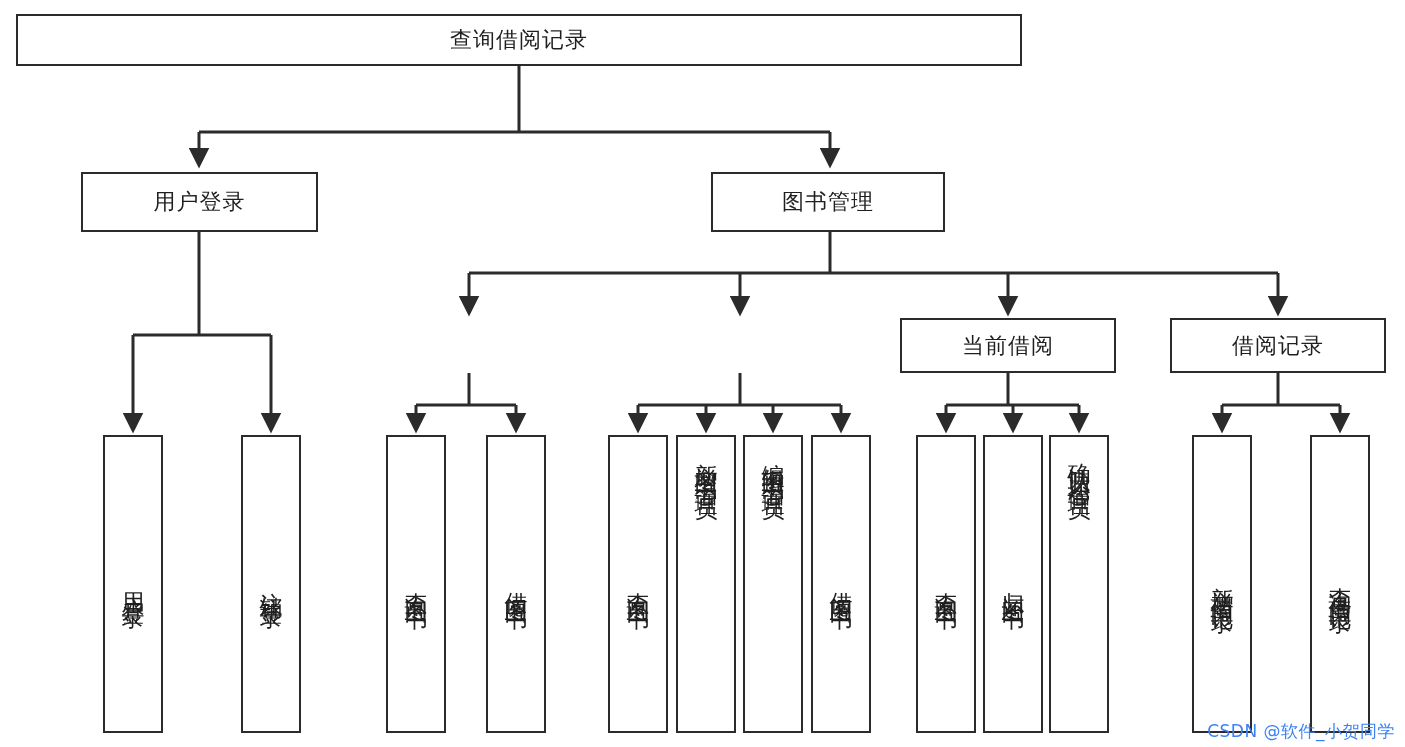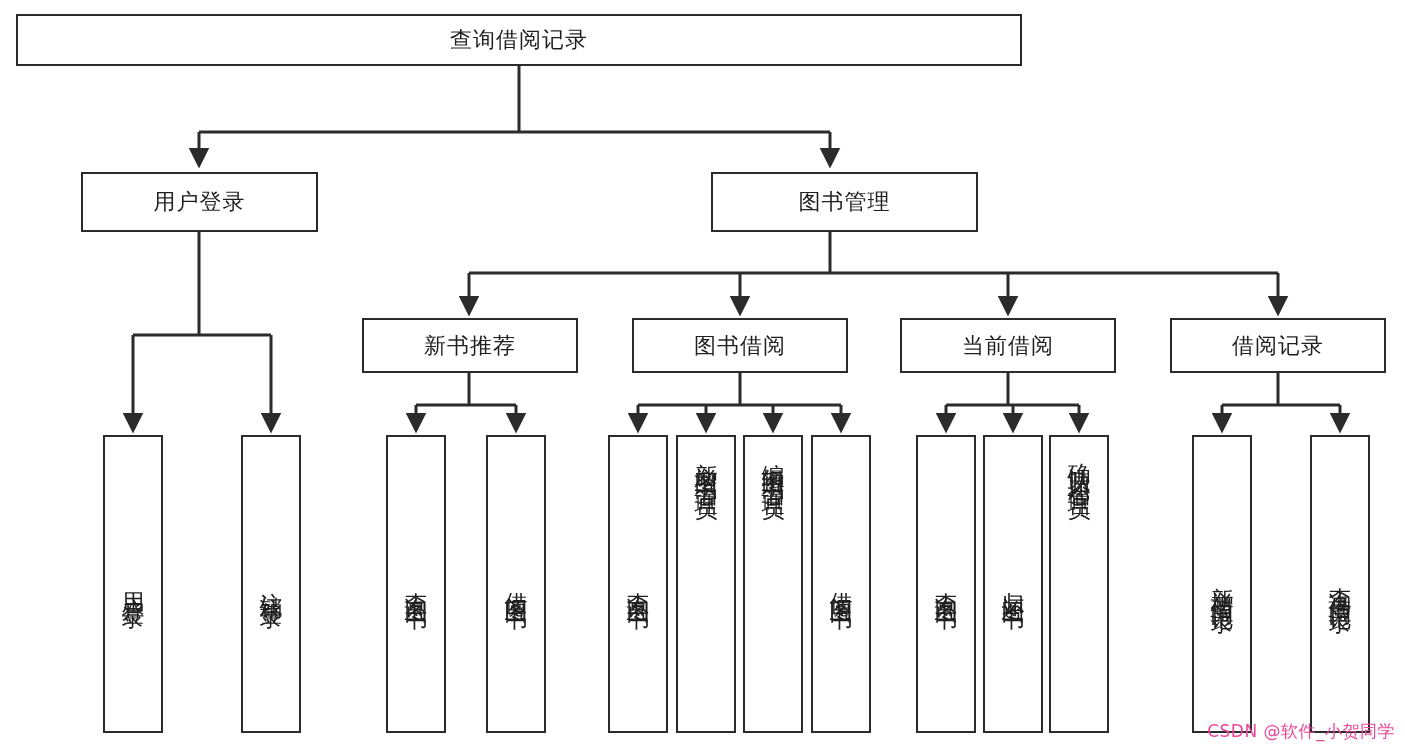--- a/index.html
+++ b/index.html
@@ -59,21 +59,21 @@
     height:100%;
     display:flex;
     align-items:center;
     justify-content:center;
   }
   #watermark{
     position:absolute;
     right:10px;
     bottom:4px;
     font-size:17px;
-    color:#ec4899;
+    color:#3b82f6;
     letter-spacing:0.5px;
     z-index:5;
     white-space:nowrap;
   }
 </style>
 </head>
 <body>
 
 <div id="canvas">
 
@@ -128,31 +128,25 @@
   </svg>
 
   <div class="node" style="left:16px; top:14px; width:1006px; height:52px;">
     <span class="cap">查询借阅记录</span>
   </div>
 
   <div class="node" style="left:81px; top:172px; width:237px; height:60px;">
     <span class="cap">用户登录</span>
   </div>
 
-  <div class="node" style="left:711px; top:172px; width:267px; height:60px;text-align:center;">
+  <div class="node" style="left:711px; top:172px; width:234px; height:60px;text-align:center;">
     <span class="cap">图书管理</span>
   </div>
 
-  <div class="node" style="left:362px; top:318px; width:216px; height:55px;">
-    <span class="cap">新书推荐</span>
-  </div>
-
-  <div class="node" style="left:632px; top:318px; width:216px; height:55px;">
-    <span class="cap">图书借阅</span>
-  </div>
+
 
   <div class="node" style="left:1170px; top:318px; width:216px; height:55px;">
     <span class="cap">借阅记录</span>
   </div>
 
   <div class="node" style="left:900px; top:318px; width:216px; height:55px;">
     <span class="cap">当前借阅</span>
   </div>
 
   <div class="node vert" style="left:103px; top:435px; width:60px; height:298px;">

